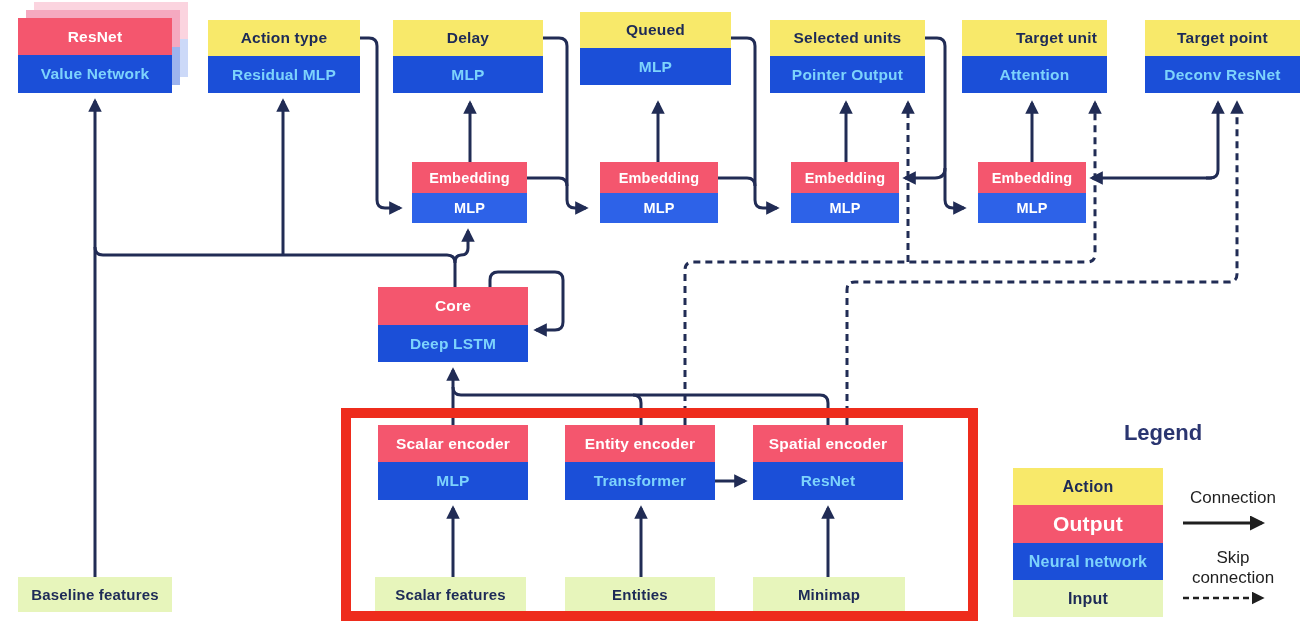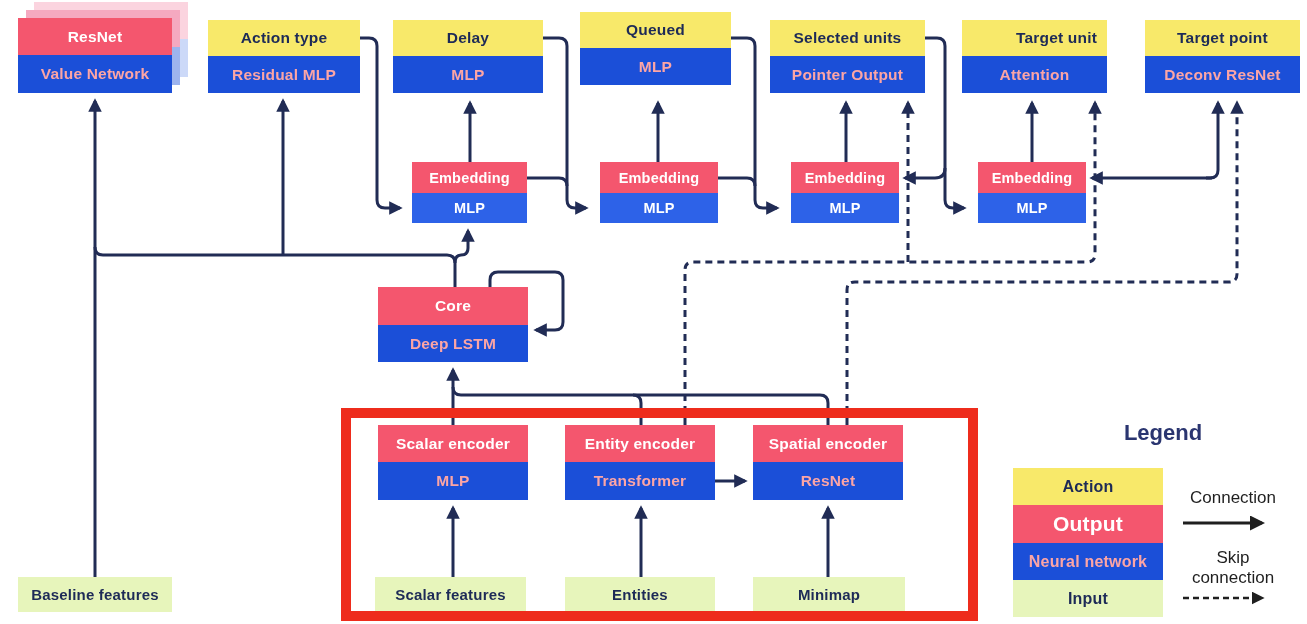--- a/index.html
+++ b/index.html
@@ -8,21 +8,21 @@
   }
   html,body{margin:0;padding:0;background:#fff;}
   #stage{position:relative;width:1307px;height:624px;background:#fff;overflow:hidden;
          font-family:"Liberation Sans",sans-serif;}
   svg.wires{position:absolute;left:0;top:0;z-index:1;pointer-events:none;}
   .node{position:absolute;z-index:2;display:flex;flex-direction:column;text-align:center;}
   .sec{display:flex;align-items:center;justify-content:center;font-size:15.5px;font-weight:600;
        letter-spacing:.2px;white-space:nowrap;}
   .yellow{background:var(--yellow);color:var(--navy);}
   .pinkbg{background:var(--pink);color:#fff;}
-  .bluebg{background:var(--blue);color:#fca5a5;}
+  .bluebg{background:var(--blue);color:#7dd3fc;}
   .bluebbg{background:var(--blueb);color:#fff;}
   .greenbg{background:var(--green);color:var(--navy);}
   .shadow{position:absolute;z-index:0;display:flex;flex-direction:column;}
   .sh-p1{background:#f5a9c0;} .sh-b1{background:#9db4ee;}
   .sh-p2{background:#fbd4df;} .sh-b2{background:#ccd9f8;}
   .emb .sec{font-size:14.5px;}
   #redbox{position:absolute;z-index:3;border:10px solid var(--red);background:transparent;}
   .lgtitle{position:absolute;z-index:2;font-size:22px;font-weight:600;color:#2a3570;text-align:center;}
   .lgtext{position:absolute;z-index:2;font-size:17px;font-weight:500;color:var(--black);text-align:center;line-height:20px;}
 </style>

